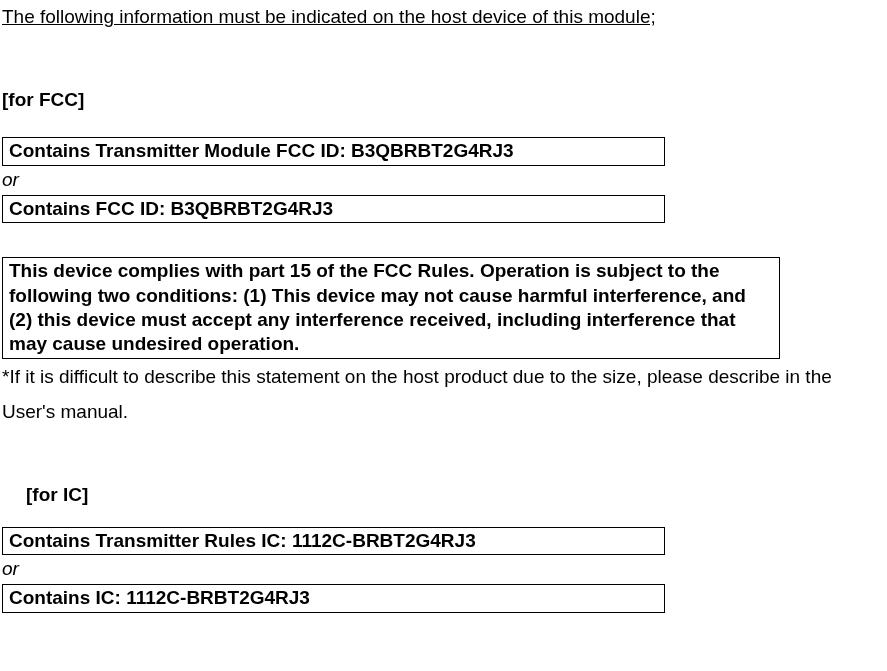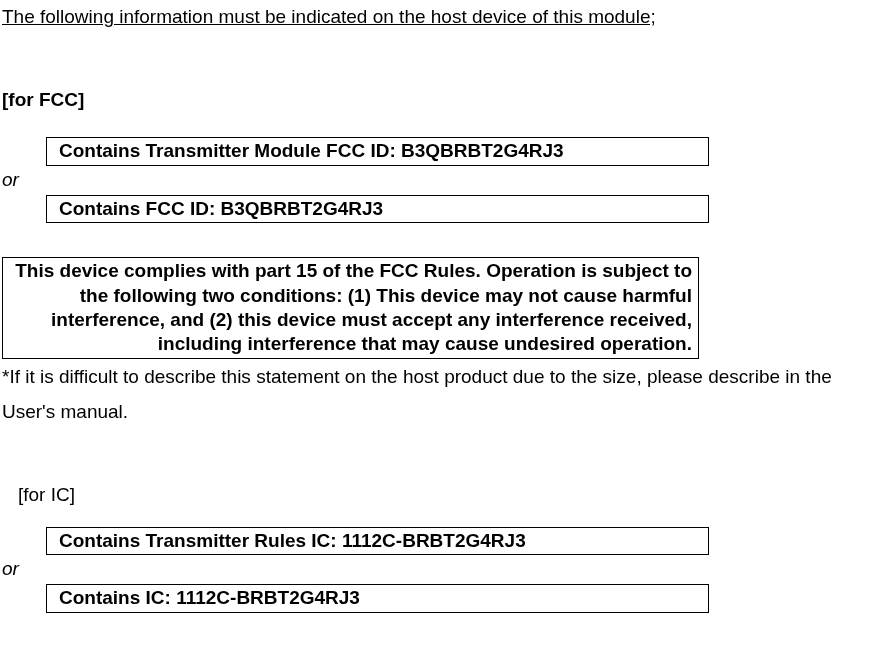--- a/index.html
+++ b/index.html
@@ -19,52 +19,50 @@
     .intro {
       margin-bottom: 58px;
       text-decoration: underline;
     }
     .section-header {
       font-weight: bold;
       margin-bottom: 25px;
     }
     .boxed {
       border: 1px solid #000;
-      padding: 1px 12px;
+      padding: 1px 6px;
       font-weight: bold;
       width: 663px;
       margin-bottom: 0;
-      margin-left: 44px;
     }
     .or-text {
       margin: 2px 0;
       font-style: italic;
     }
     .compliance-box {
       border: 1px solid #000;
       padding: 1px 6px 1px 6px;
       font-weight: bold;
-      width: 697px;
+      width: 778px;
       line-height: 1.28;
       margin-bottom: 0;
-      text-align: right;
     }
     .note {
       margin-top: 0;
       line-height: 1.85;
     }
     .gap-medium {
       height: 34px;
     }
     .gap-large {
       height: 54px;
     }
     .ic-header {
-      font-weight: normal;
-      margin-left: 16px;
+      font-weight: bold;
+      margin-left: 24px;
       margin-bottom: 19px;
     }
   </style>
 </head>
 <body>
 
 <div class="intro">The following information must be indicated on the host device of this module;</div>
 
 <div class="section-header">[for FCC]</div>
 

